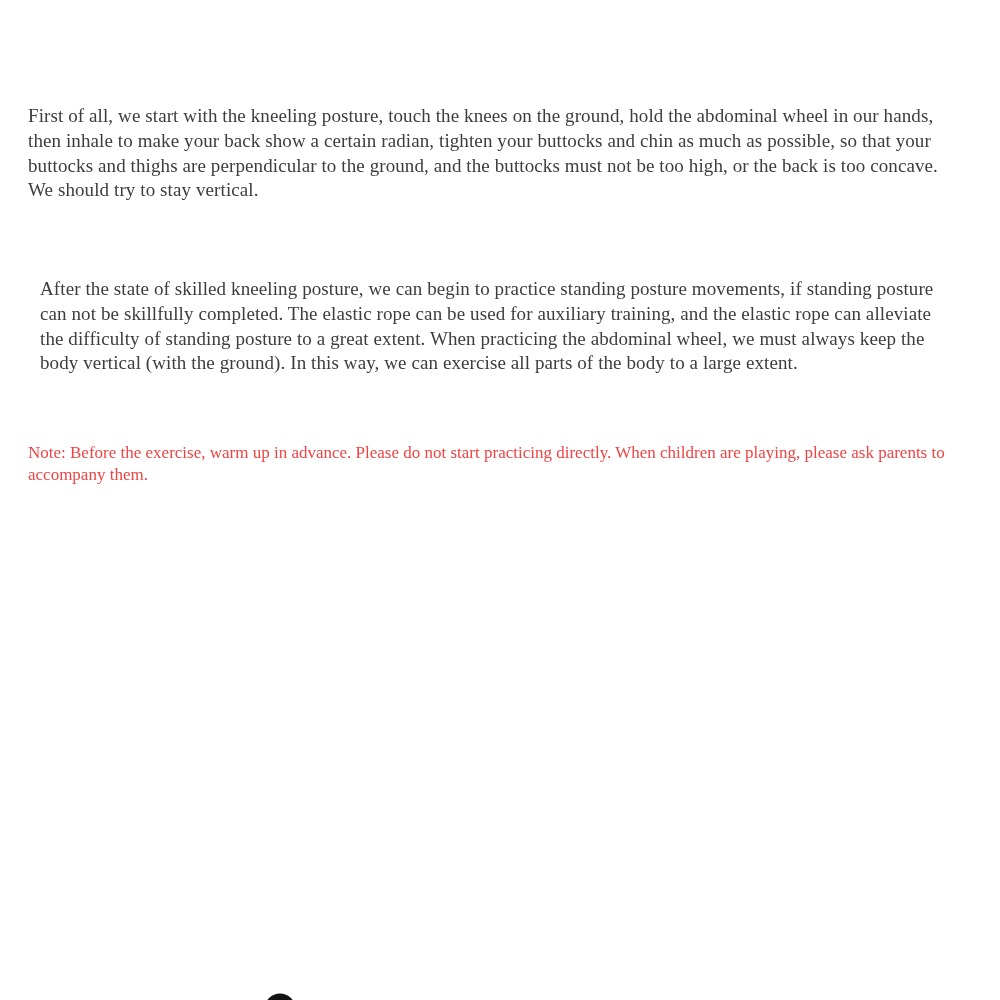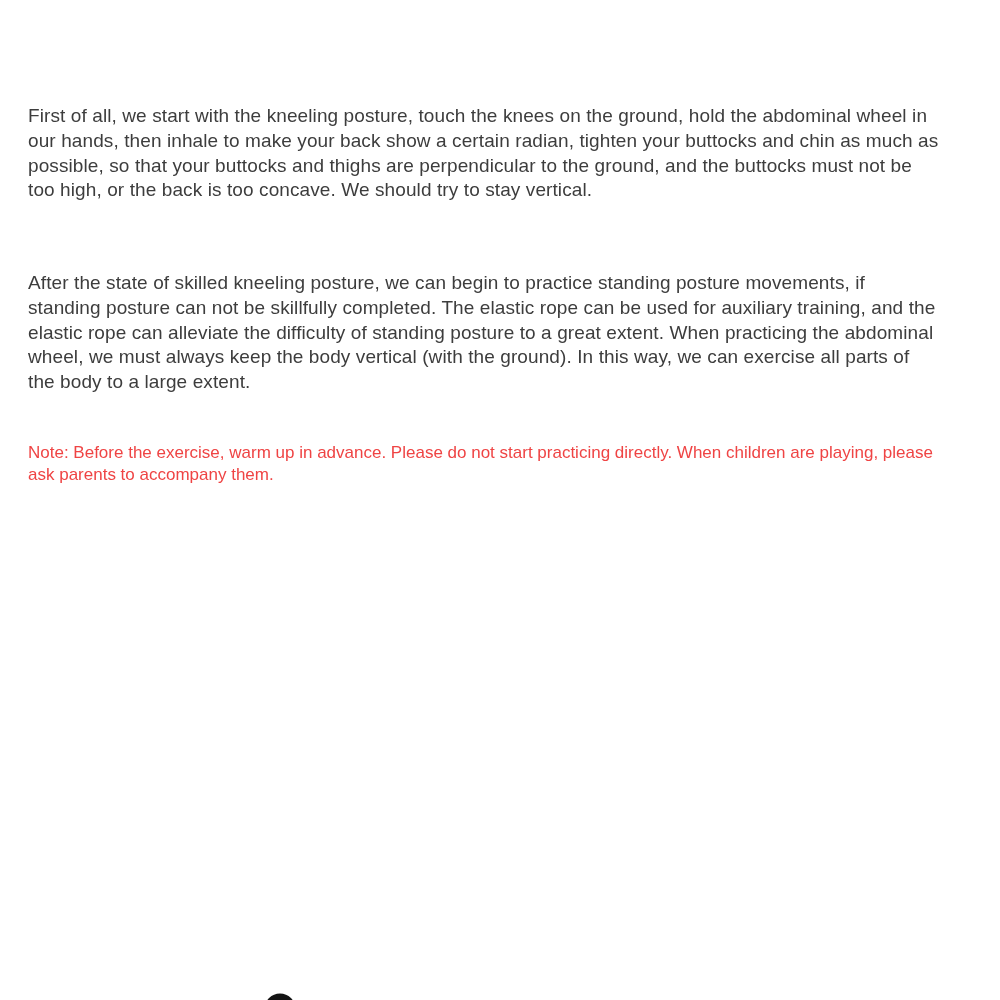--- a/index.html
+++ b/index.html
@@ -1,34 +1,34 @@
 <!DOCTYPE html>
 <html><head>
 <meta charset="utf-8">
 <style>
   html,body{margin:0;padding:0;background:#ffffff;}
   .page{
     position:relative;
     width:1000px;height:1000px;
     background:#ffffff;
     overflow:hidden;
-    font-family:Liberation Sans, sans-serif;
+    font-family:Liberation Serif, serif;
   }
   .body-text{
     position:absolute;
     left:28px;
     width:912px;
     margin:0;
     font-size:19px;
     line-height:24.8px;
     color:#3d3d3d;
     letter-spacing:0.1px;
   }
   .para1{top:104px;}
-  .para2{top:271px;}
+  .para2{top:277px;margin-left:12px;}
   .note-text{
     position:absolute;
     left:28px;top:442px;
     width:918px;
     margin:0;
     font-size:17px;
     line-height:22px;
     color:#ef4444;
   }
   .figure-area{position:absolute;left:0;top:490px;width:1000px;height:360px;}

